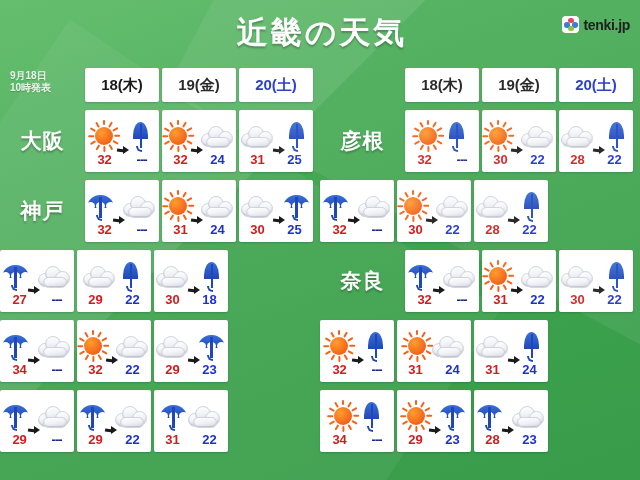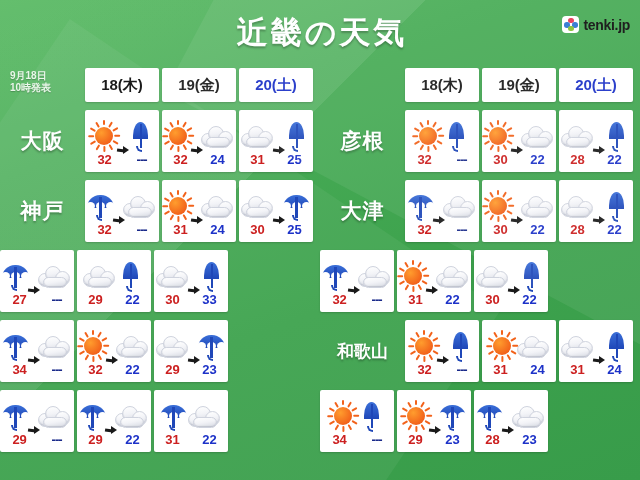--- a/index.html
+++ b/index.html
@@ -553,21 +553,21 @@
                 </span>
                 <span class="arrow"></span>
                 <span class="wi rain umb-up">
                   <span class="umb-canopy"></span>
                   <span class="umb-stick"></span>
                   <span class="umb-hook"></span>
                 </span>
               </div>
               <div class="temps">
                 <span class="tmax">30</span>
-                <span class="tmin">33</span>
+                <span class="tmin">18</span>
               </div>
             </div>
           </div>
         </div>
         <div class="row">
           <div class="cells">
             <div class="cell">
               <div class="icons">
                 <span class="wi rain">
                   <span class="umb-canopy"></span>
@@ -830,21 +830,20 @@
                 </span>
               </div>
               <div class="temps">
                 <span class="tmax">28</span>
                 <span class="tmin">22</span>
               </div>
             </div>
           </div>
         </div>
         <div class="row">
-          <div class="city">大津</div>
           <div class="cells">
             <div class="cell">
               <div class="icons">
                 <span class="wi rain">
                   <span class="umb-canopy"></span>
                   <span class="umb-scallop">
                     <i class="s1"></i>
                     <i class="s2"></i>
                     <i class="s3"></i>
                   </span>
@@ -916,20 +915,21 @@
                 </span>
               </div>
               <div class="temps">
                 <span class="tmax">28</span>
                 <span class="tmin">22</span>
               </div>
             </div>
           </div>
         </div>
         <div class="row">
+          <div class="city">奈良</div>
           <div class="cells">
             <div class="cell">
               <div class="icons">
                 <span class="wi rain">
                   <span class="umb-canopy"></span>
                   <span class="umb-scallop">
                     <i class="s1"></i>
                     <i class="s2"></i>
                     <i class="s3"></i>
                   </span>
@@ -1001,21 +1001,20 @@
                 </span>
               </div>
               <div class="temps">
                 <span class="tmax">30</span>
                 <span class="tmin">22</span>
               </div>
             </div>
           </div>
         </div>
         <div class="row">
-          <div class="city small">和歌山</div>
           <div class="cells">
             <div class="cell">
               <div class="icons">
                 <span class="wi sun">
                   <span class="sun-disc"></span>
                   <span class="sun-ray" style="transform:rotate(0deg)"></span>
                   <span class="sun-ray" style="transform:rotate(30deg)"></span>
                   <span class="sun-ray" style="transform:rotate(60deg)"></span>
                   <span class="sun-ray" style="transform:rotate(90deg)"></span>
                   <span class="sun-ray" style="transform:rotate(120deg)"></span>

